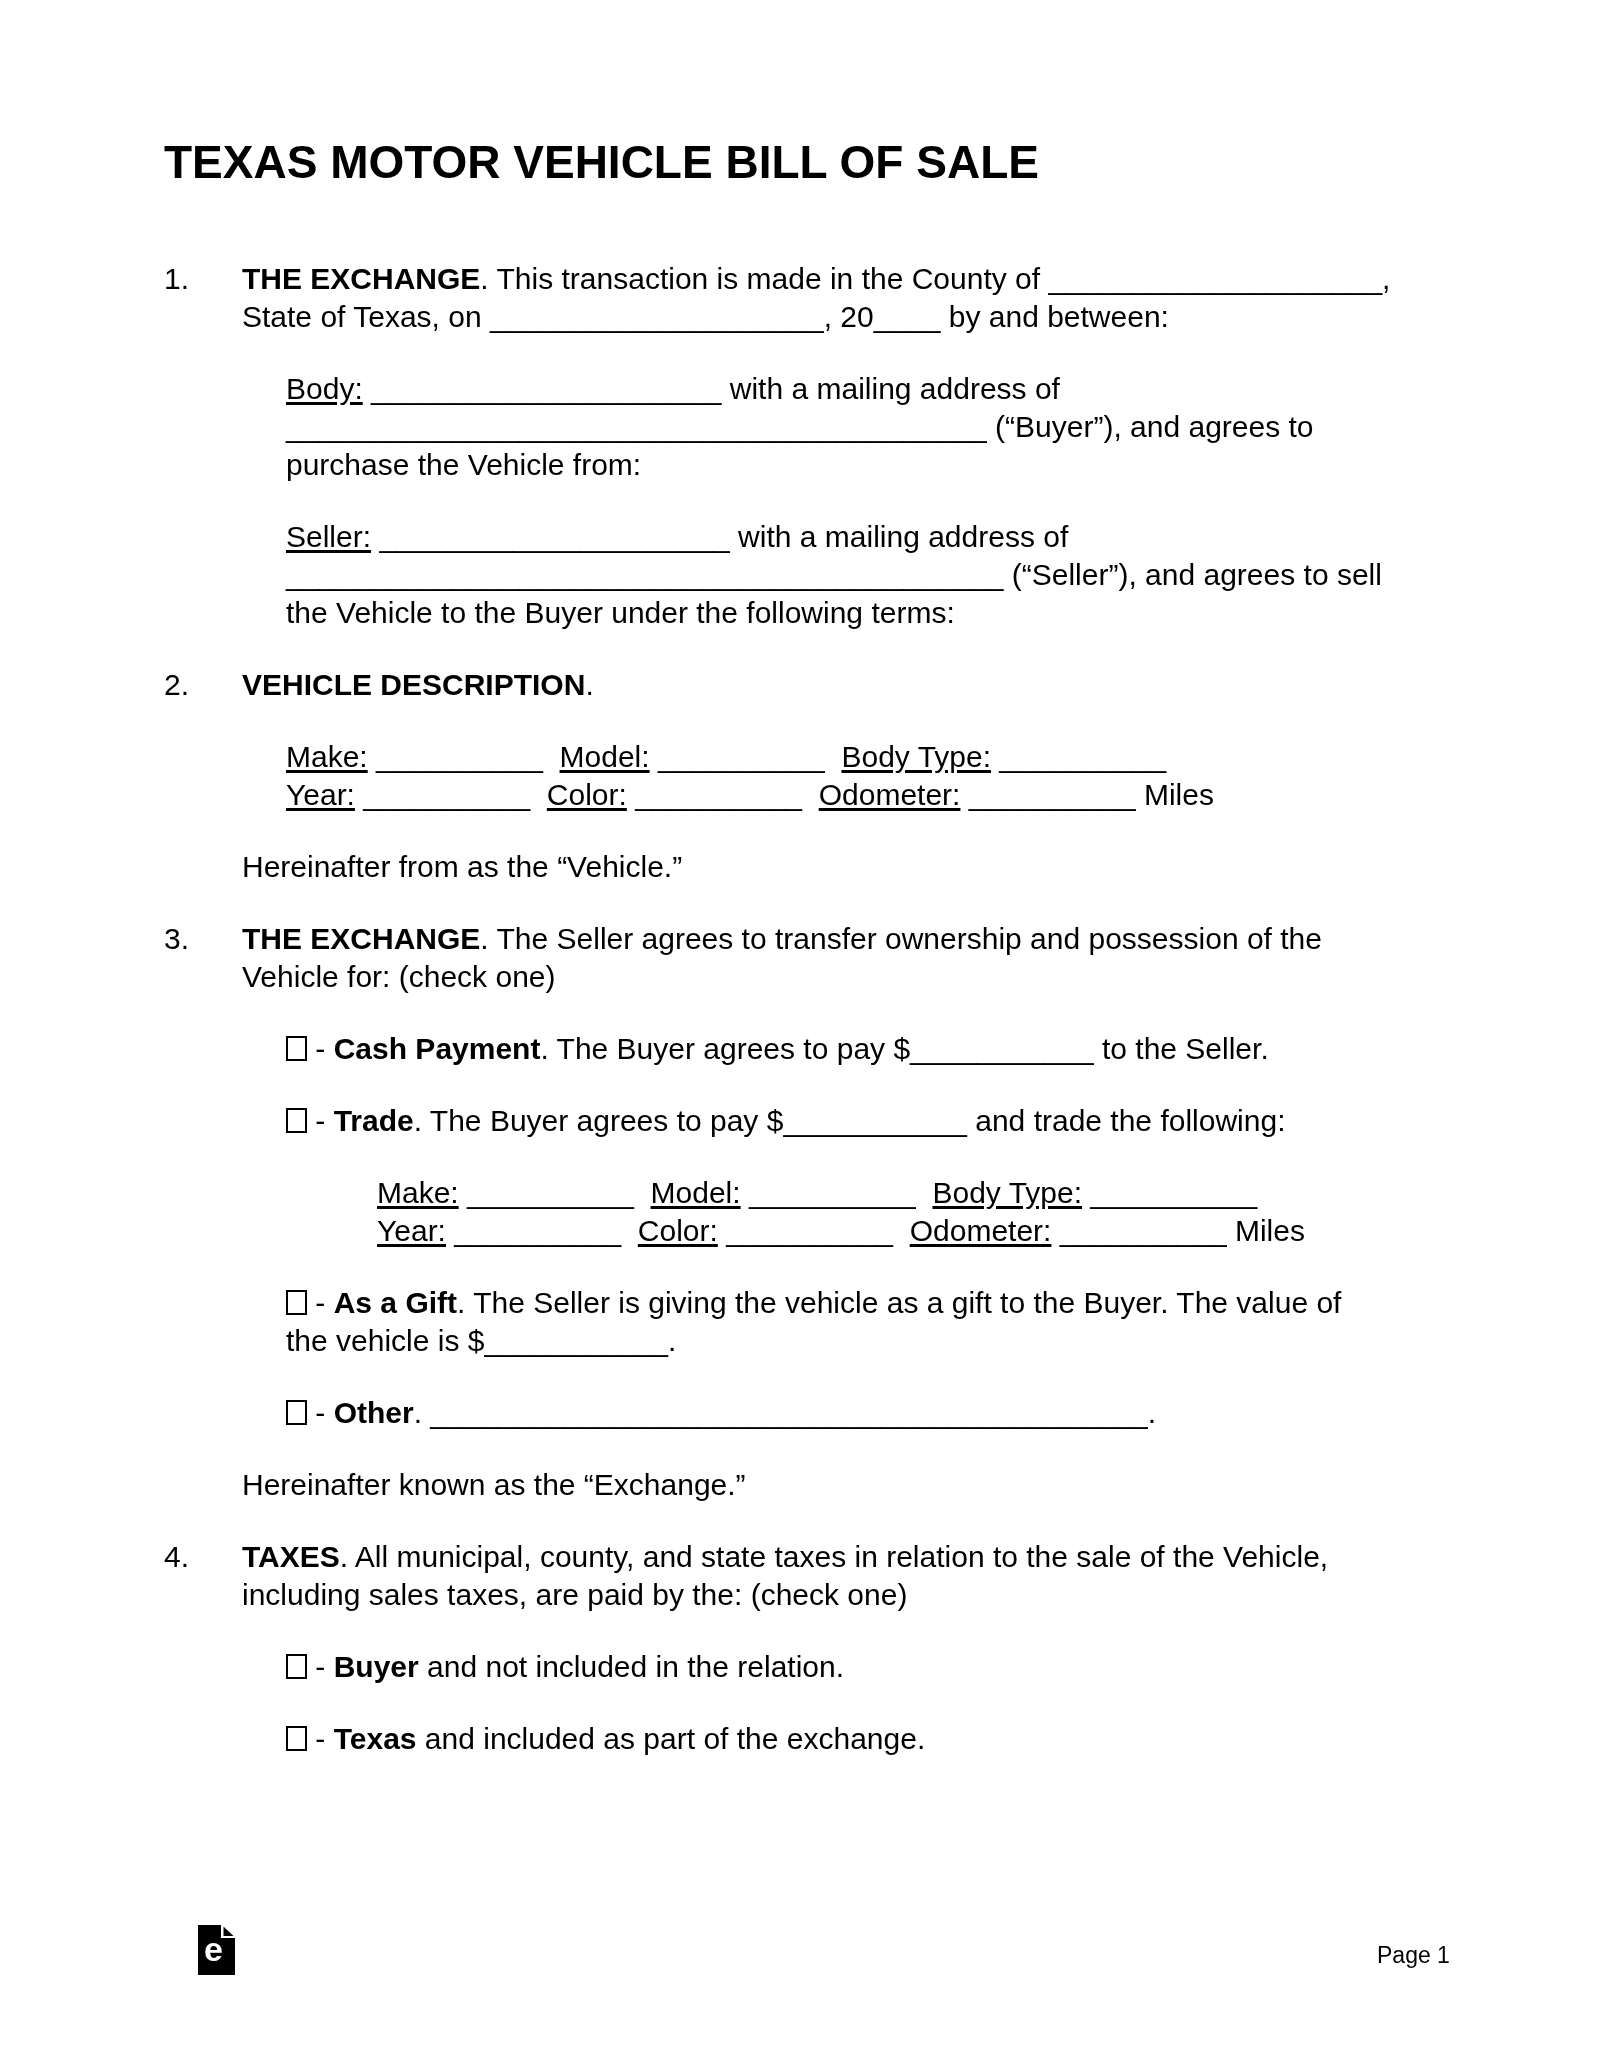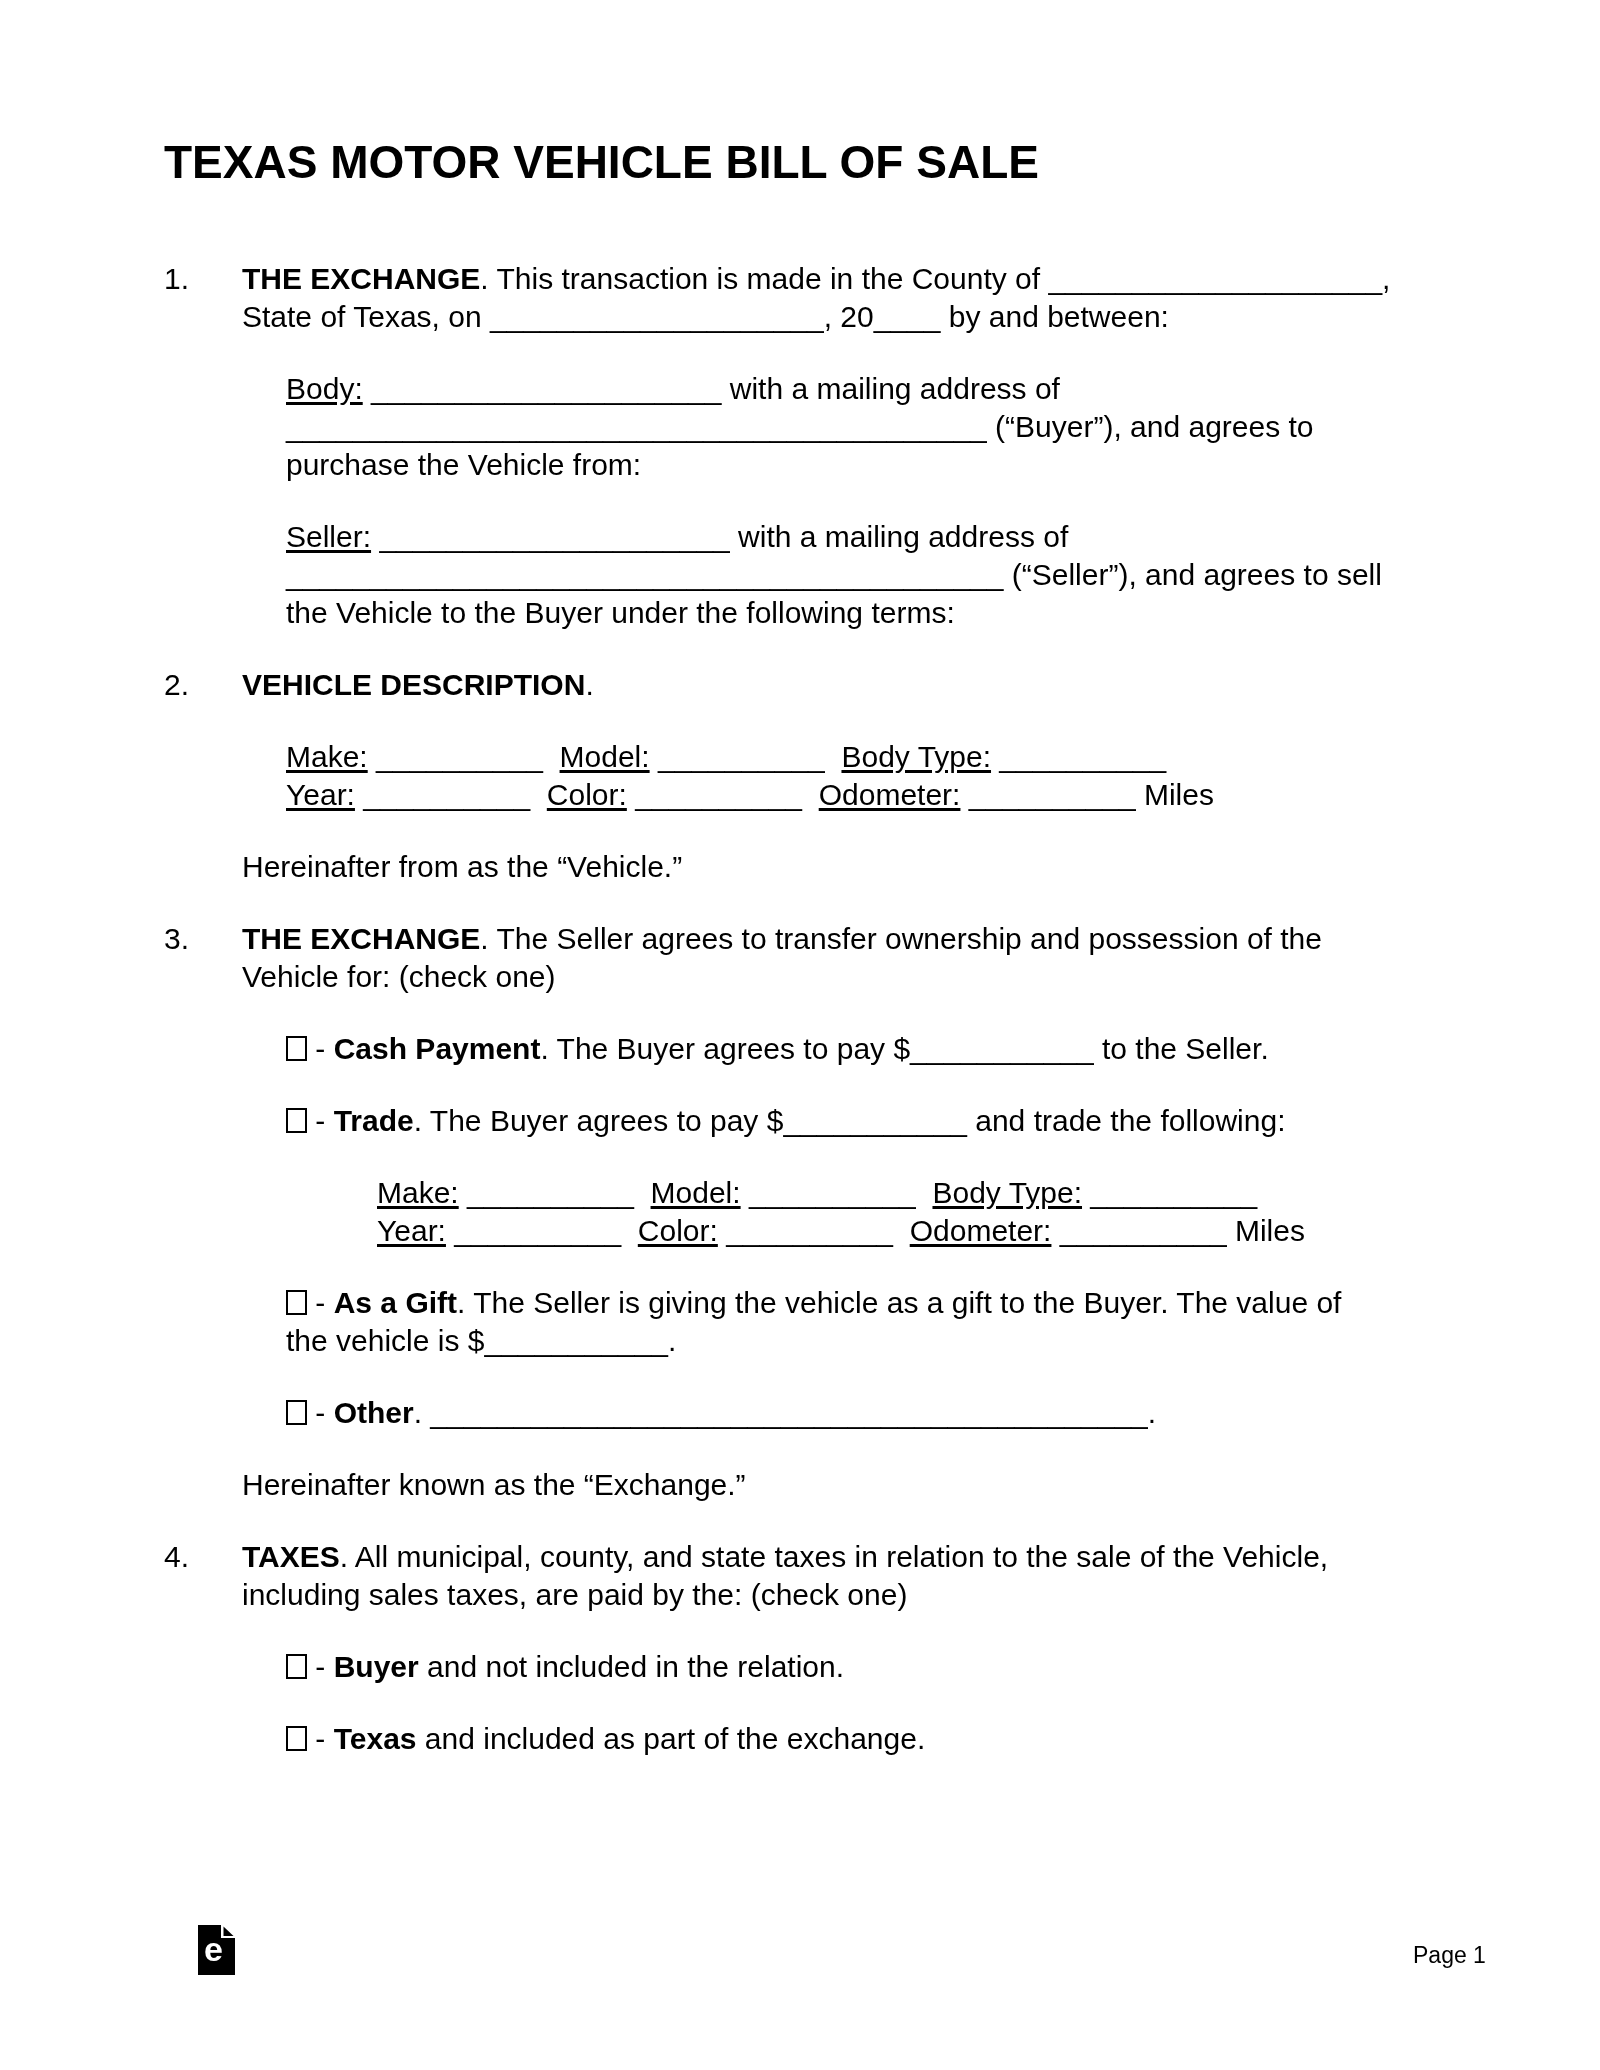--- a/index.html
+++ b/index.html
@@ -63,21 +63,21 @@
     position: absolute;
     left: 6px;
     top: 4px;
     color: #ffffff;
     font-weight: bold;
     font-size: 34px;
     line-height: 40px;
   }
   .page-num {
     position: absolute;
-    left: 1413px;
+    left: 1377px;
     top: 1941px;
     font-size: 23px;
     line-height: 28px;
   }
 </style>
 </head>
 <body>
 
 <div class="title">TEXAS MOTOR VEHICLE BILL OF SALE</div>
 

